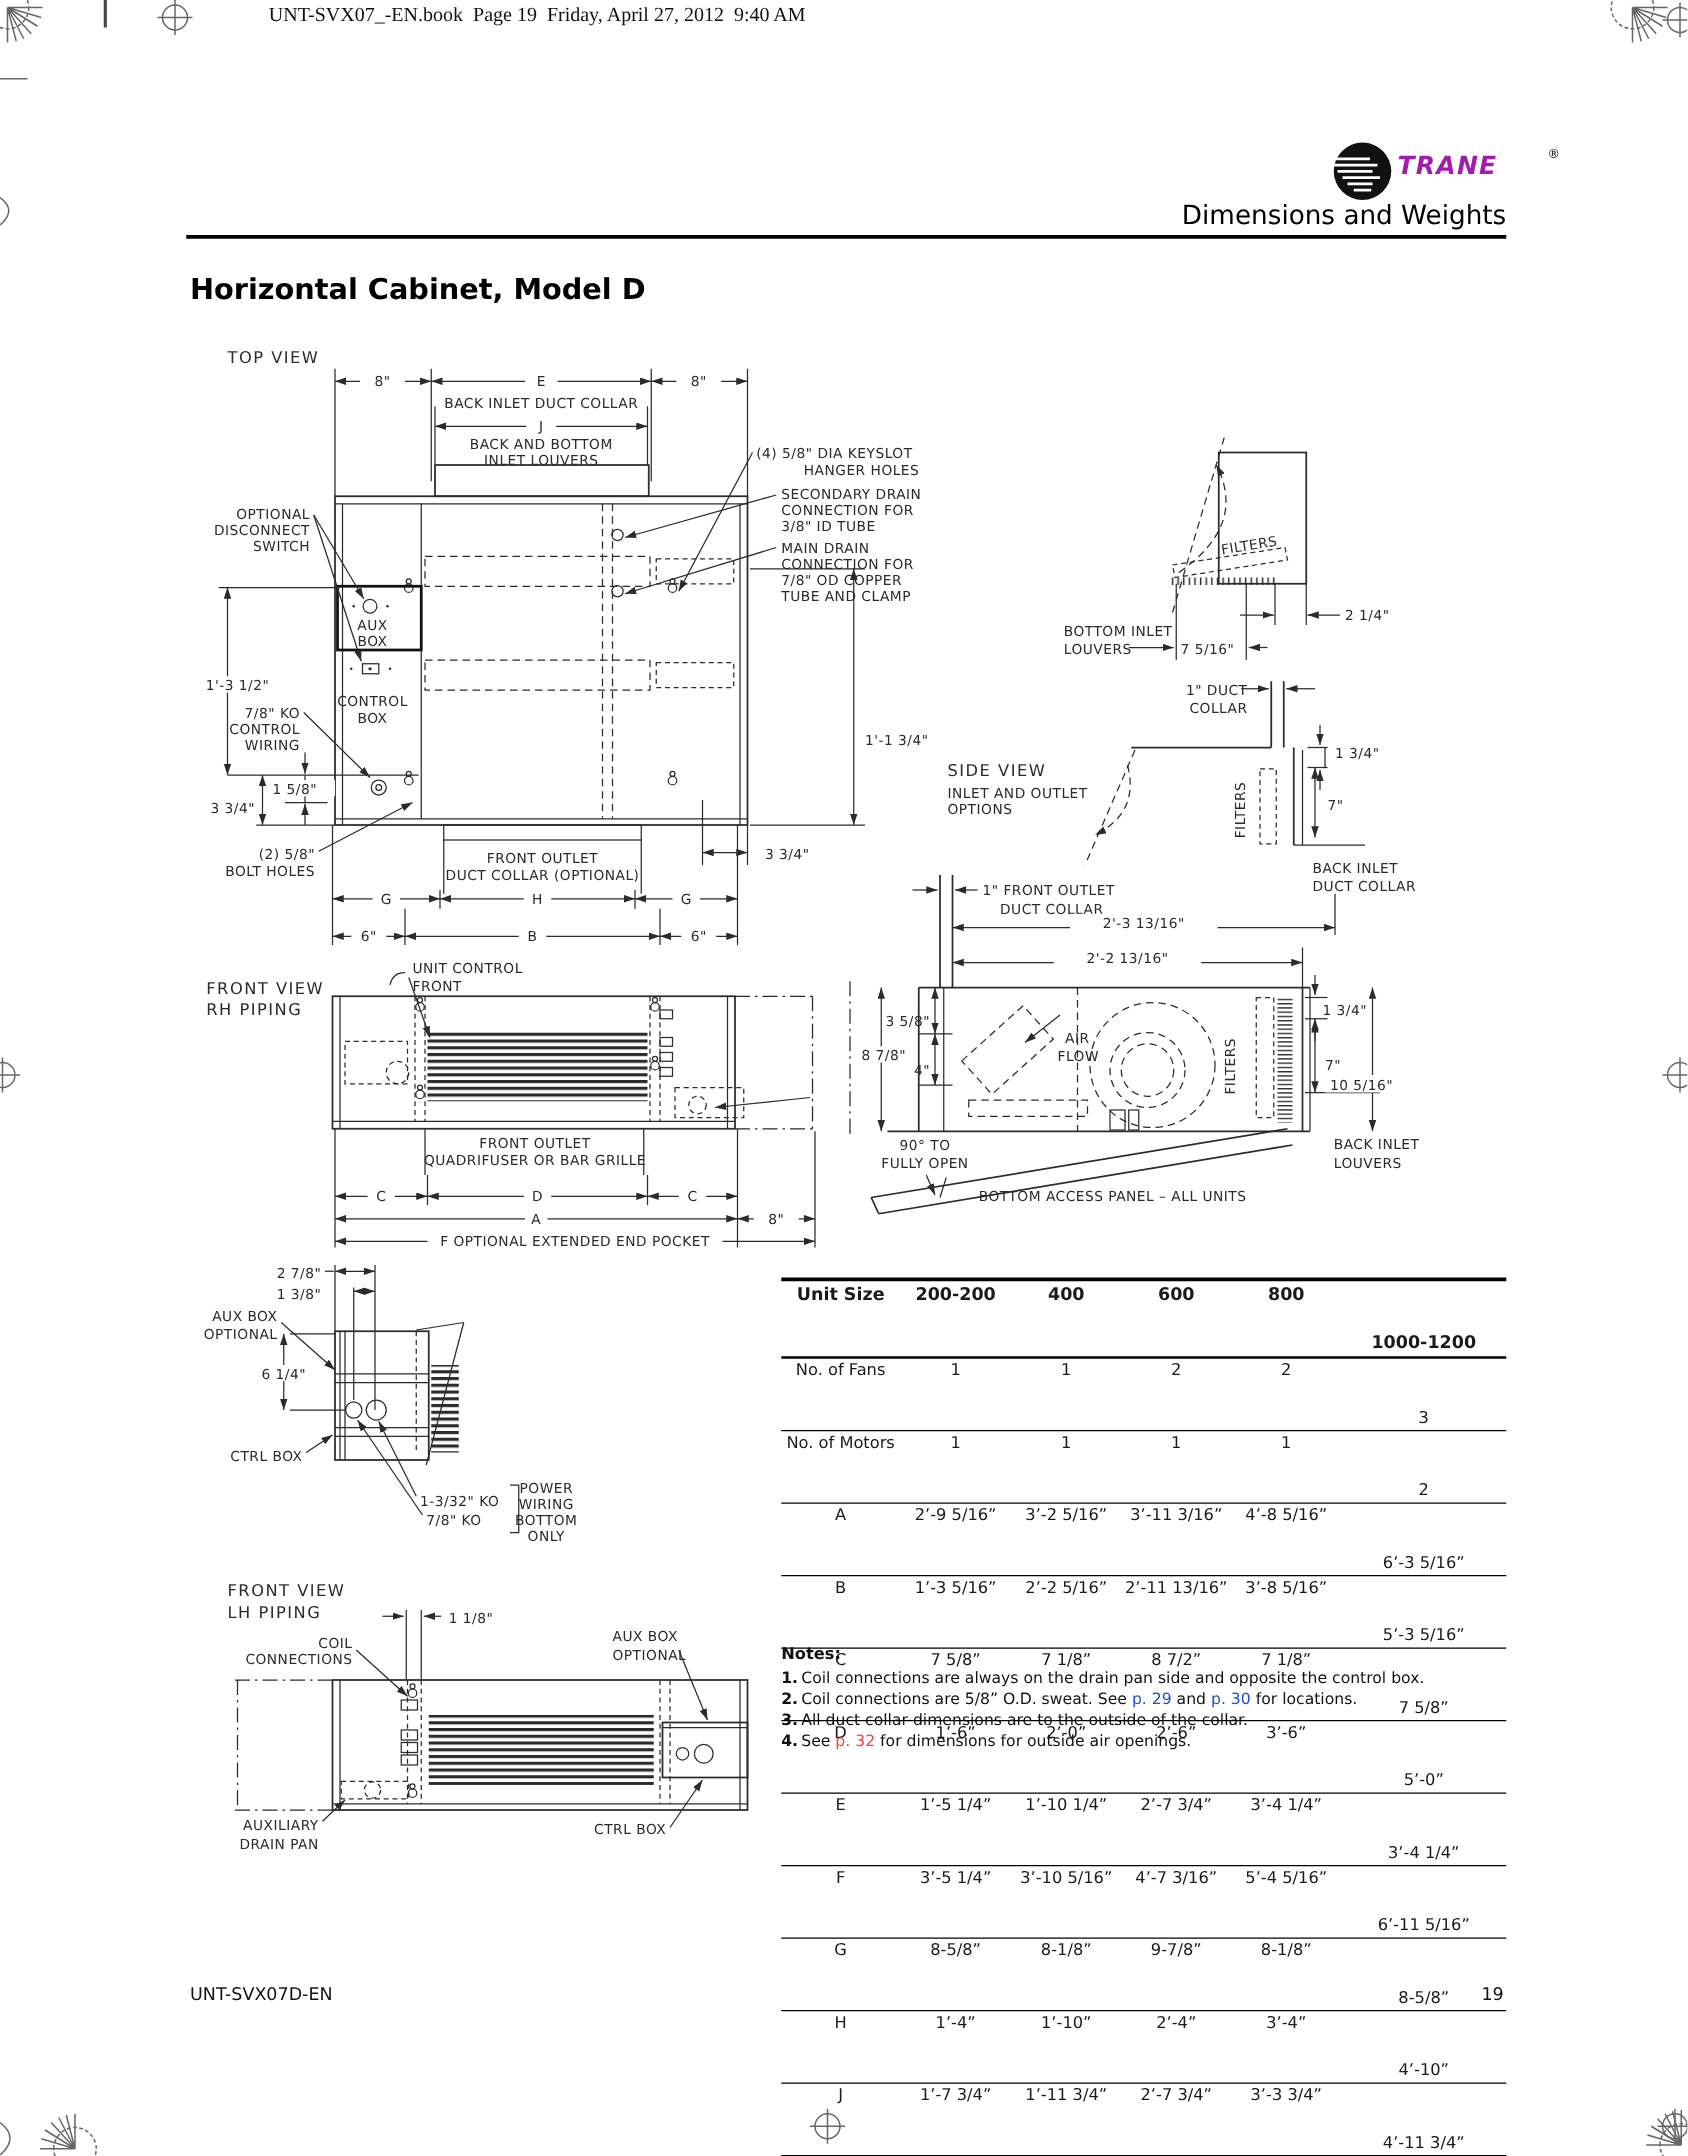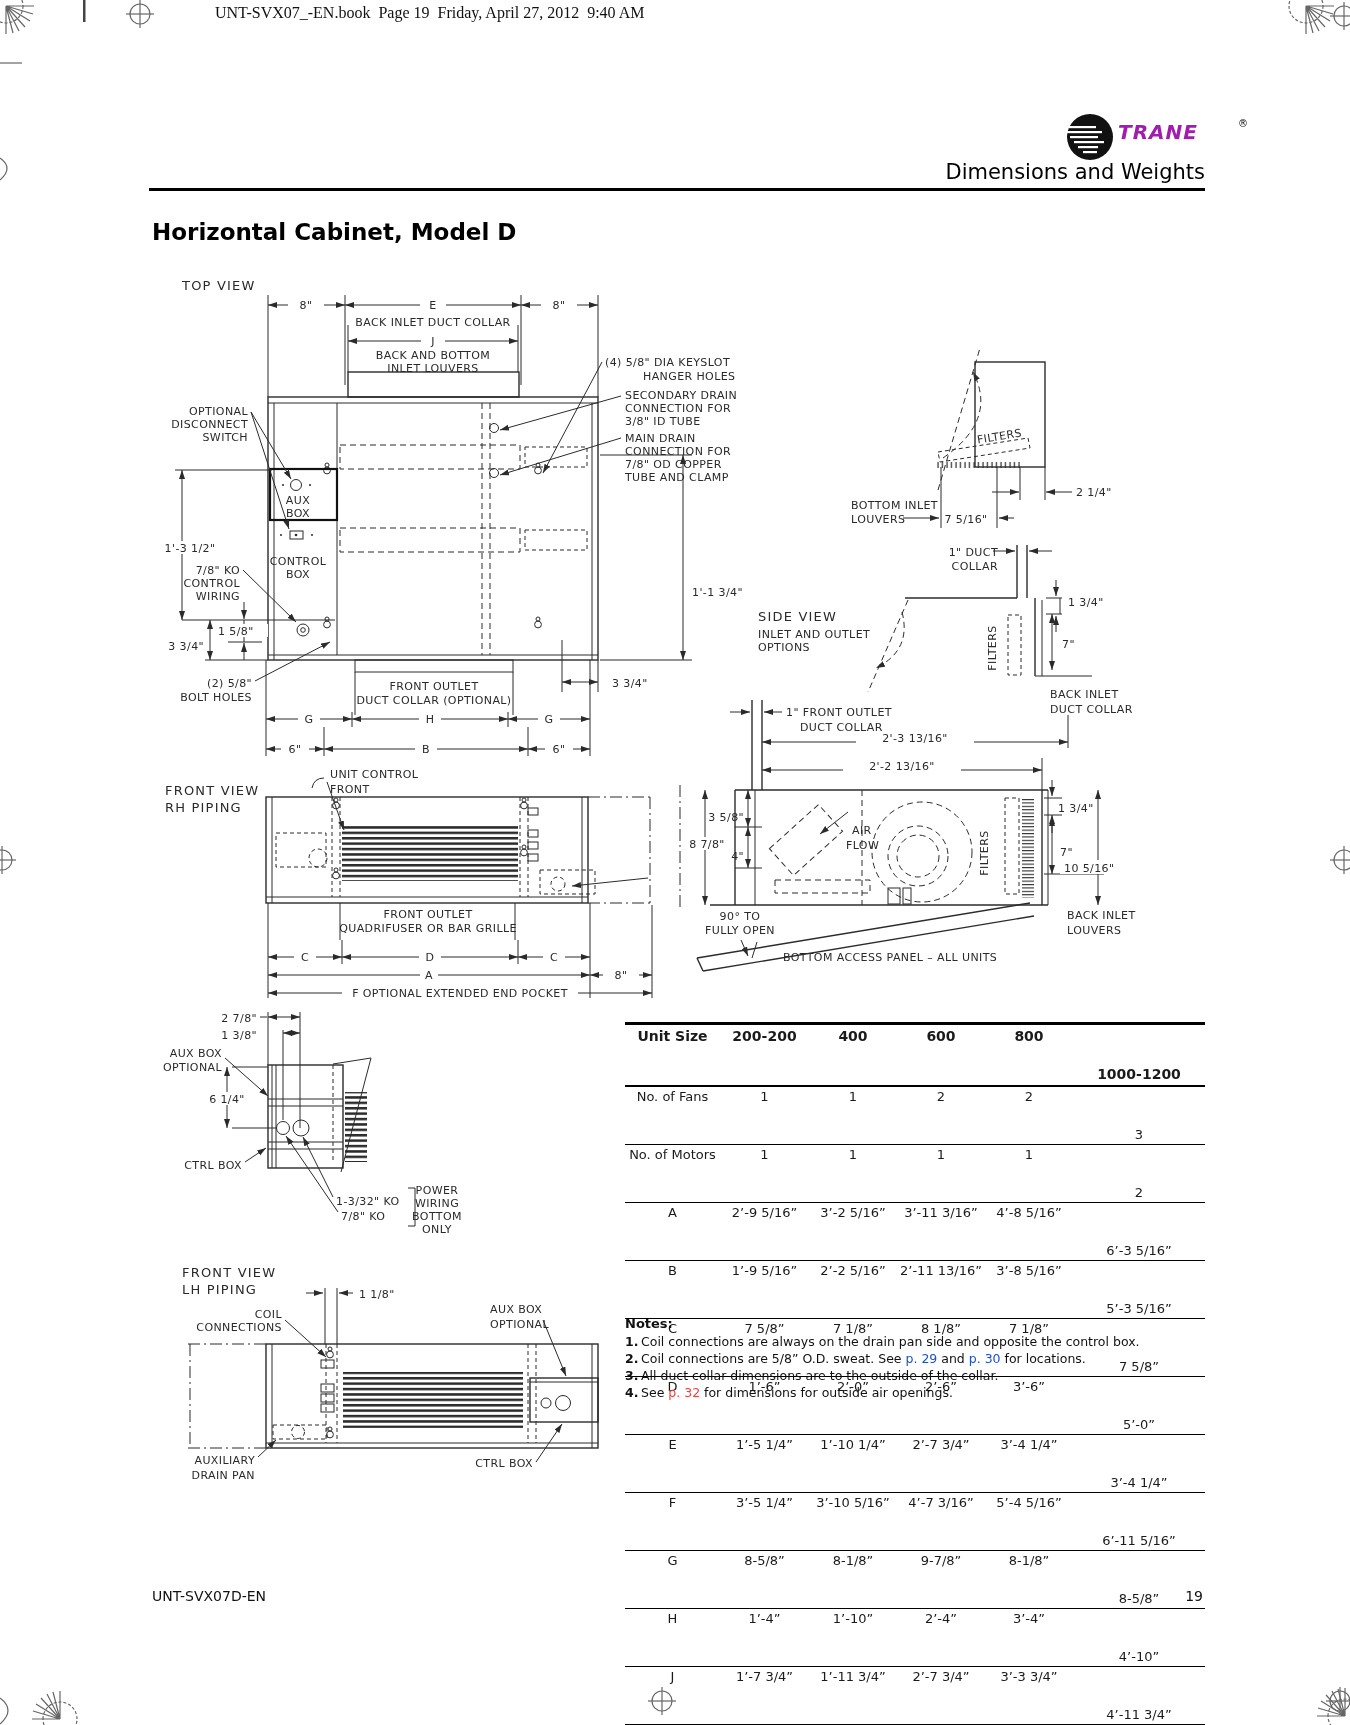--- a/index.html
+++ b/index.html
@@ -580,31 +580,31 @@
         <div class="trow">
           <div class="tc c0">A</div>
           <div class="tc c1">2’-9 5/16”</div>
           <div class="tc c2">3’-2 5/16”</div>
           <div class="tc c3">3’-11 3/16”</div>
           <div class="tc c4">4’-8 5/16”</div>
           <div class="tc c5">6’-3 5/16”</div>
         </div>
         <div class="trow">
           <div class="tc c0">B</div>
-          <div class="tc c1">1’-9 5/16”</div>
+          <div class="tc c1">1’-3 5/16”</div>
           <div class="tc c2">2’-2 5/16”</div>
           <div class="tc c3">2’-11 13/16”</div>
           <div class="tc c4">3’-8 5/16”</div>
           <div class="tc c5">5’-3 5/16”</div>
         </div>
         <div class="trow">
           <div class="tc c0">C</div>
           <div class="tc c1">7 5/8”</div>
           <div class="tc c2">7 1/8”</div>
-          <div class="tc c3">8 1/8”</div>
+          <div class="tc c3">8 7/2”</div>
           <div class="tc c4">7 1/8”</div>
           <div class="tc c5">7 5/8”</div>
         </div>
         <div class="trow">
           <div class="tc c0">D</div>
           <div class="tc c1">1’-6”</div>
           <div class="tc c2">2’-0”</div>
           <div class="tc c3">2’-6”</div>
           <div class="tc c4">3’-6”</div>
           <div class="tc c5">5’-0”</div>

